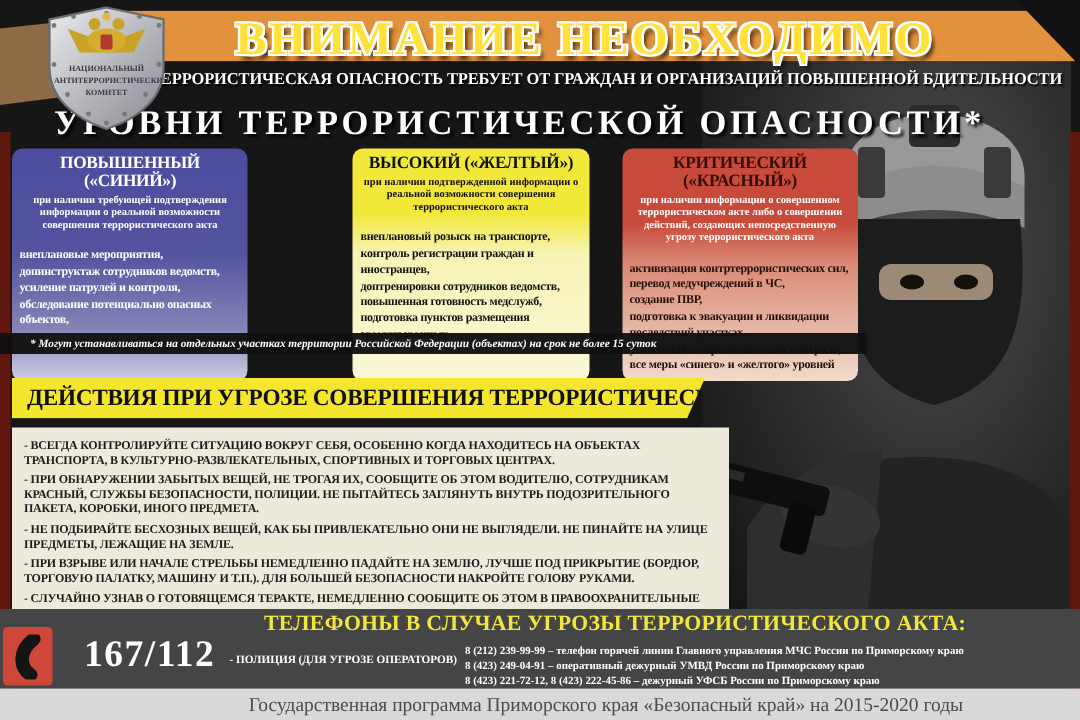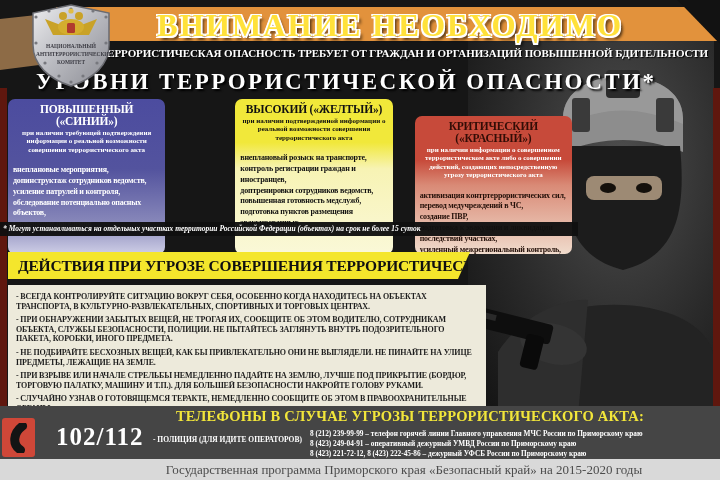--- a/index.html
+++ b/index.html
@@ -44,27 +44,27 @@
   .col{flex:1;border-radius:7px;overflow:hidden;display:flex;flex-direction:column;}
   .col-head{padding:4px 5px 3px;text-align:center;}
   .col-name{font-size:11.5px;font-weight:bold;letter-spacing:-0.2px;}
   .col-cond{font-size:7px;font-weight:bold;line-height:1.2;margin-top:2px;}
   .col-body{flex:1;padding:8px 5px 4px;font-size:8px;font-weight:bold;line-height:1.35;
     letter-spacing:-0.2px;white-space:pre-line;}
   .col-blue{background:linear-gradient(180deg,#4c4c9f 0%,#53539e 45%,#8585b8 78%,#cecee6 100%);}
   .col-blue .col-name,.col-blue .col-cond,.col-blue .col-body{color:#fff;}
   .col-yellow{background:linear-gradient(180deg,#f1e83a 0%,#f1e83a 28%,#f7f3b4 45%,#faf8d8 100%);margin-left:48px;}
   .col-yellow .col-name,.col-yellow .col-cond,.col-yellow .col-body{color:#111;}
-  .col-red{background:linear-gradient(180deg,#c74a3a 0%,#c74a3a 32%,#d98a76 50%,#f0dbcc 100%);margin-top:17px;}
+  .col-red{background:linear-gradient(180deg,#c74a3a 0%,#c74a3a 32%,#d98a76 50%,#f0dbcc 100%);}
   .col-red .col-name{color:#330d06;}
   .col-red .col-cond{color:#fff;}
   .col-red .col-body{color:#241009;}
   .footnote-band{left:0;top:222px;width:578px;height:14px;background:rgba(16,16,16,.96);
     z-index:3;color:#fff;font-size:7.5px;font-style:italic;font-weight:bold;
-    line-height:14px;padding-left:3px;box-sizing:border-box;white-space:nowrap;}
+    line-height:14px;padding-left:20px;box-sizing:border-box;white-space:nowrap;}
 
   
   .action-banner{left:8px;top:252px;width:462px;height:27px;background:#f4e62c;z-index:4;
     clip-path:polygon(0 0,100% 0,calc(100% - 12px) 100%,0 100%);
     color:#101010;font-weight:bold;font-size:15.5px;line-height:27px;
     padding-left:10px;letter-spacing:-0.2px;box-sizing:border-box;white-space:nowrap;}
   .bullets-box{left:8px;top:285px;width:478px;height:129px;background:#edeadb;z-index:2;
     padding:7px 8px;box-sizing:border-box;}
   .bullet{font-size:8px;font-weight:bold;color:#1d1d1d;line-height:1.2;
     letter-spacing:-0.15px;margin-bottom:4px;}
@@ -206,35 +206,35 @@
 усиленный межрегиональный контроль,
 все меры «синего» и «желтого» уровней</div>
     </div>
   </div>
 
   <div class="abs footnote-band">* Могут устанавливаться на отдельных участках территории Российской Федерации (объектах) на срок не более 15 суток</div>
 
   <div class="abs action-banner">ДЕЙСТВИЯ ПРИ УГРОЗЕ СОВЕРШЕНИЯ ТЕРРОРИСТИЧЕСКОГО АКТА</div>
   <div class="abs bullets-box">
     <div class="bullet">- ВСЕГДА КОНТРОЛИРУЙТЕ СИТУАЦИЮ ВОКРУГ СЕБЯ, ОСОБЕННО КОГДА НАХОДИТЕСЬ НА ОБЪЕКТАХ ТРАНСПОРТА, В КУЛЬТУРНО-РАЗВЛЕКАТЕЛЬНЫХ, СПОРТИВНЫХ И ТОРГОВЫХ ЦЕНТРАХ.</div>
-    <div class="bullet">- ПРИ ОБНАРУЖЕНИИ ЗАБЫТЫХ ВЕЩЕЙ, НЕ ТРОГАЯ ИХ, СООБЩИТЕ ОБ ЭТОМ ВОДИТЕЛЮ, СОТРУДНИКАМ ОБЪЕКТА, СЛУЖБЫ БЕЗОПАСНОСТИ, ПОЛИЦИИ. НЕ ПЫТАЙТЕСЬ ЗАГЛЯНУТЬ ВНУТРЬ ПОДОЗРИТЕЛЬНОГО ПАКЕТА, КОРОБКИ, ИНОГО ПРЕДМЕТА.</div>
+    <div class="bullet">- ПРИ ОБНАРУЖЕНИИ ЗАБЫТЫХ ВЕЩЕЙ, НЕ ТРОГАЯ ИХ, СООБЩИТЕ ОБ ЭТОМ ВОДИТЕЛЮ, СОТРУДНИКАМ КРАСНЫЙ, СЛУЖБЫ БЕЗОПАСНОСТИ, ПОЛИЦИИ. НЕ ПЫТАЙТЕСЬ ЗАГЛЯНУТЬ ВНУТРЬ ПОДОЗРИТЕЛЬНОГО ПАКЕТА, КОРОБКИ, ИНОГО ПРЕДМЕТА.</div>
     <div class="bullet">- НЕ ПОДБИРАЙТЕ БЕСХОЗНЫХ ВЕЩЕЙ, КАК БЫ ПРИВЛЕКАТЕЛЬНО ОНИ НЕ ВЫГЛЯДЕЛИ. НЕ ПИНАЙТЕ НА УЛИЦЕ ПРЕДМЕТЫ, ЛЕЖАЩИЕ НА ЗЕМЛЕ.</div>
     <div class="bullet">- ПРИ ВЗРЫВЕ ИЛИ НАЧАЛЕ СТРЕЛЬБЫ НЕМЕДЛЕННО ПАДАЙТЕ НА ЗЕМЛЮ, ЛУЧШЕ ПОД ПРИКРЫТИЕ (БОРДЮР, ТОРГОВУЮ ПАЛАТКУ, МАШИНУ И Т.П.). ДЛЯ БОЛЬШЕЙ БЕЗОПАСНОСТИ НАКРОЙТЕ ГОЛОВУ РУКАМИ.</div>
     <div class="bullet">- СЛУЧАЙНО УЗНАВ О ГОТОВЯЩЕМСЯ ТЕРАКТЕ, НЕМЕДЛЕННО СООБЩИТЕ ОБ ЭТОМ В ПРАВООХРАНИТЕЛЬНЫЕ ОРГАНЫ.</div>
   </div>
 
   <div class="abs phones-band"></div>
   <div class="abs phones-title">ТЕЛЕФОНЫ В СЛУЧАЕ УГРОЗЫ ТЕРРОРИСТИЧЕСКОГО АКТА:</div>
   <div class="abs phone-icon-box">
     <svg width="26" height="30" viewBox="0 0 26 30">
       <path d="M19 4 C8 9 5 20 12 27" stroke="#141414" stroke-width="9" fill="none" stroke-linecap="round" transform="rotate(-12 13 15)"></path>
     </svg>
   </div>
-  <div class="abs main-number">102/112</div>
-  <div class="abs main-label">- ПОЛИЦИЯ (ДЛЯ ИДИТЕ ОПЕРАТОРОВ)</div>
+  <div class="abs main-number">167/112</div>
+  <div class="abs main-label">- ПОЛИЦИЯ (ДЛЯ УГРОЗЕ ОПЕРАТОРОВ)</div>
   <div class="abs phone-lines">
     <div class="phone-line">8 (212) 239-99-99 – телефон горячей линии Главного управления МЧС России по Приморскому краю</div>
     <div class="phone-line">8 (423) 249-04-91 – оперативный дежурный УМВД России по Приморскому краю</div>
     <div class="phone-line">8 (423) 221-72-12, 8 (423) 222-45-86 – дежурный УФСБ России по Приморскому краю</div>
   </div>
 
   <div class="abs footer-band">Государственная программа Приморского края «Безопасный край» на 2015-2020 годы</div>
 
 </div>
 

